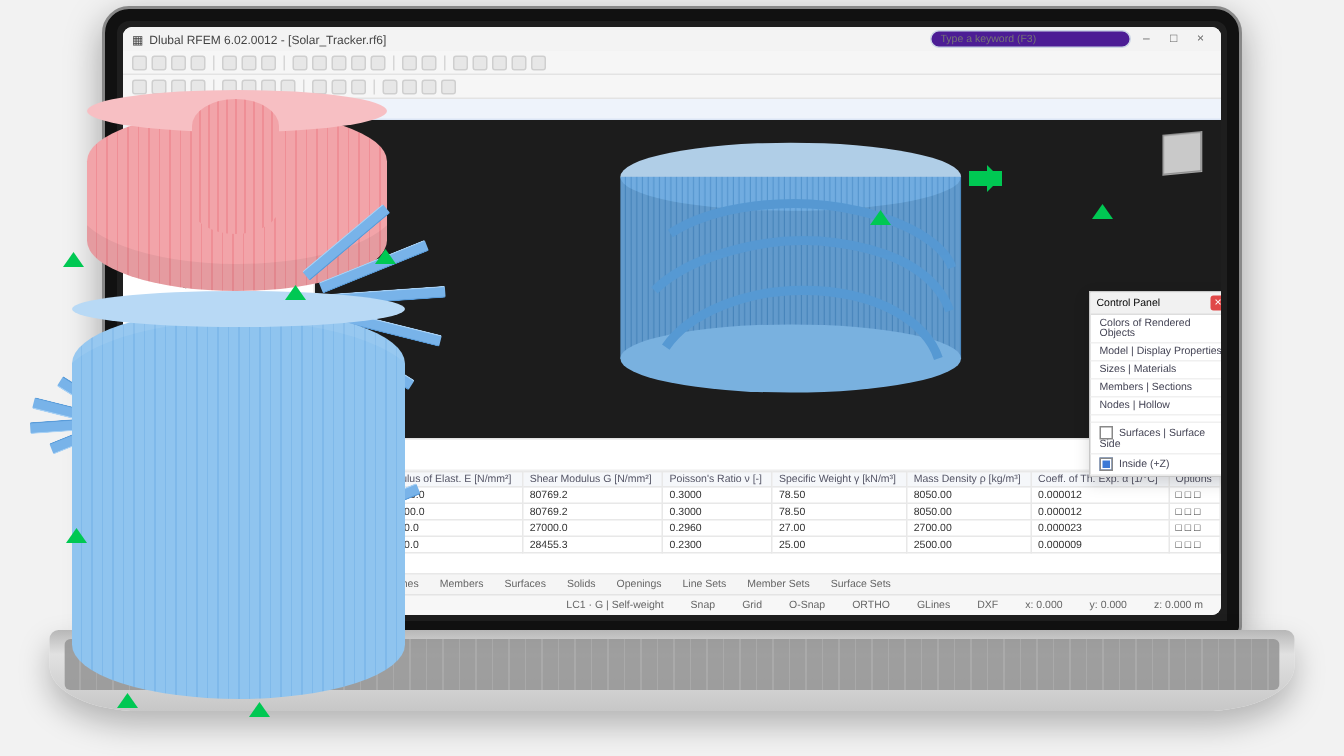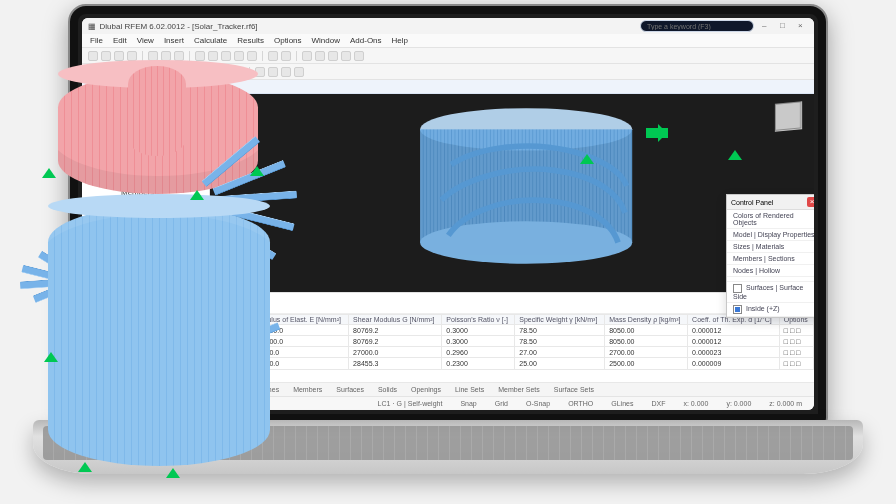--- a/index.html
+++ b/index.html
@@ -104,53 +104,41 @@
   .cyl-top .core{ position:absolute; left:70px; top:-8px; width:58px; height:90px; border-radius:50%/20%; background:repeating-linear-gradient(90deg,#f2a4a9 0 5px,#ef8f96 5px 6px);}
   .cyl-bot{ position:absolute; left:30px; top:150px; width:222px; height:260px;}
   .cyl-bot .wall{ position:absolute; inset:0; border-radius:50%/14%; background:
      repeating-linear-gradient(90deg,#8fc4ef 0 6px,#7fb9ea 6px 7px);
      box-shadow: inset 0 18px 0 -10px rgba(255,255,255,.08);}
   .cyl-bot .cap{ position:absolute; left:0; right:0; top:-12px; height:24px; border-radius:50%; background:#b8d9f5;}
   .spiral{ position:absolute; left:44px; top:124px; width:196px; height:200px;}
   .step{ position:absolute; height:8px; background:#78b3e9; border-top:1px solid #a7d0f4; border-bottom:1px solid #5a9cd9; transform-origin:left center; border-radius:1px;}
 
   .avatar{ width:16px; height:16px; border-radius:50%; background:radial-gradient(circle at 30% 30%,#ffd9c4,#e89a77);}    
-  .searchbox{ font-size:7px; height:12px; width:114px; border:1px solid #ccd6e6; border-radius:8px; padding:0 16px 0 6px; color:#889; background:#0f172a;}
+  .searchbox{ font-size:7px; height:12px; width:134px; border:1px solid #ccd6e6; border-radius:8px; padding:0 16px 0 6px; color:#889; background:#4c1d95;}
 </style>
 </head>
 <body>
 
 <div class="laptop">
   <div class="screen">
 
     <div class="titlebar">
       <div class="left">
         <span>▦</span>
         <span>Dlubal RFEM 6.02.0012 - [Solar_Tracker.rf6]</span>
       </div>
       <div class="right">
         <input class="searchbox" placeholder="Type a keyword (F3)" style="">
         <span class="sysbtn">–</span>
         <span class="sysbtn">□</span>
         <span class="sysbtn">×</span>
       </div>
     </div>
 
-    <div class="menubar" id="menubar">
-        <span>File</span>
-        <span>Edit</span>
-        <span>View</span>
-        <span>Insert</span>
-        <span>Calculate</span>
-        <span>Results</span>
-        <span>Options</span>
-        <span>Window</span>
-        <span>Add-Ons</span>
-        <span>Help</span>
-      </div>
 
     <div class="toolbar">
       <span class="tbtn"></span>
         <span class="tbtn"></span>
         <span class="tbtn"></span>
         <span class="tbtn"></span>
         <span class="sep"></span>
       <span class="tbtn"></span>
         <span class="tbtn"></span>
         <span class="tbtn"></span>

